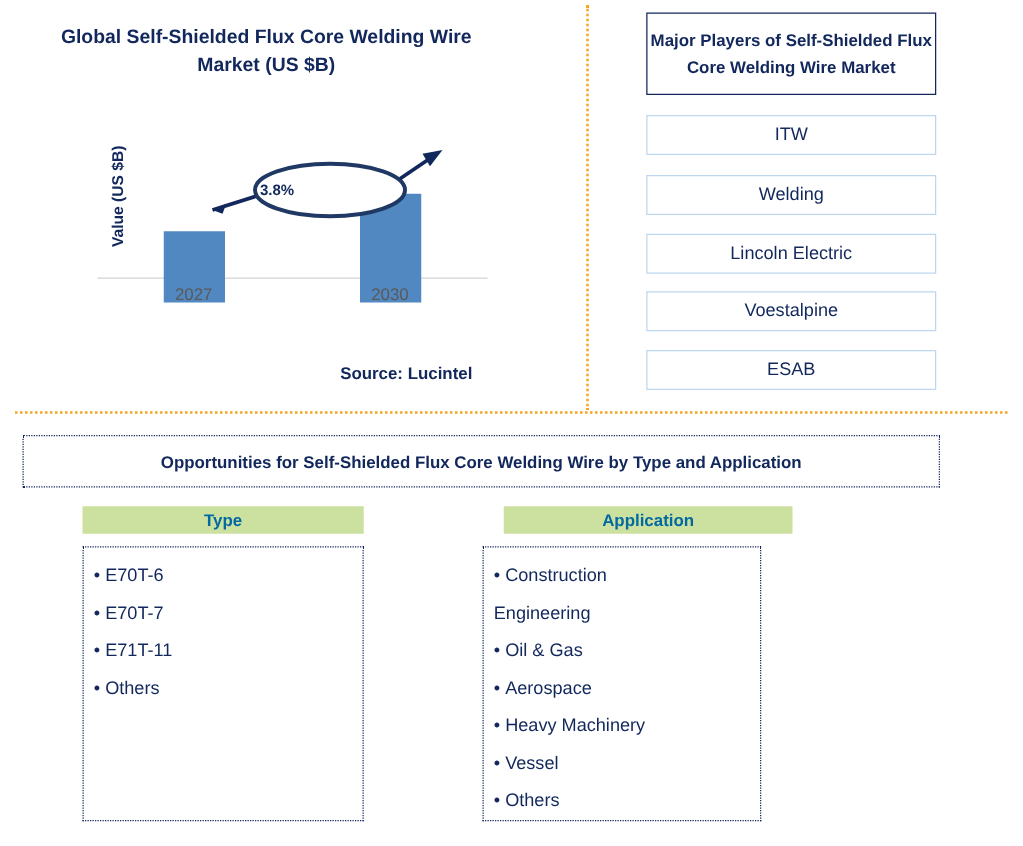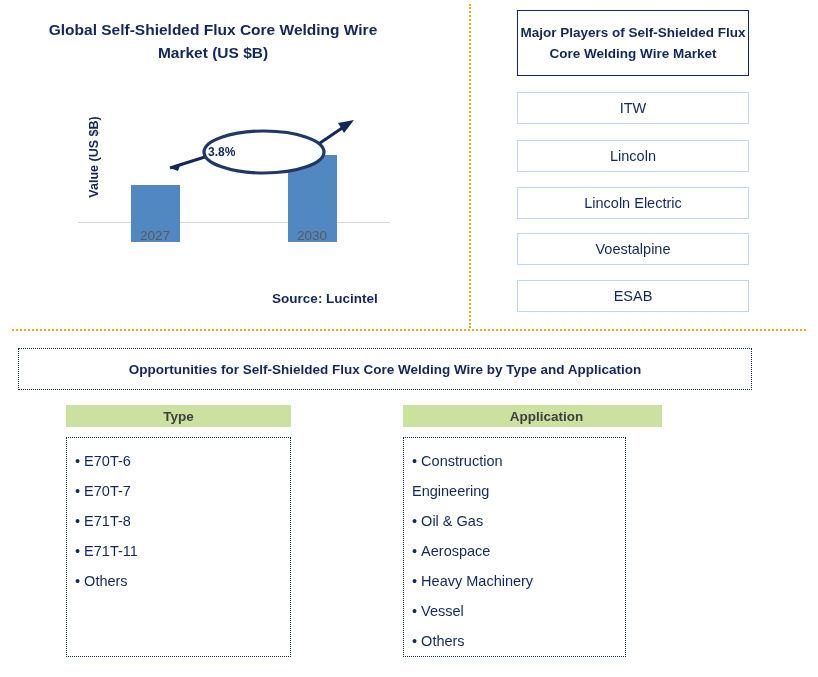--- a/index.html
+++ b/index.html
@@ -209,36 +209,36 @@
   .col-header {
     position: absolute;
     top: 405px;
     height: 22px;
     background: #cce1a0;
     display: flex;
     align-items: center;
     justify-content: center;
     font-size: 13.5px;
     font-weight: bold;
-    color: #404040;
+    color: #0369a1;
   }
   .col-header.type-header { left: 66px; width: 225px; }
-  .col-header.app-header  { left: 403px; width: 231px; padding-left: 28px; }
+  .col-header.app-header  { left: 403px; width: 231px; }
 
   .col-box {
     position: absolute;
     top: 437px;
     height: 220px;
     border: 1.5px dotted #12275c;
     box-sizing: border-box;
     background: #ffffff;
     padding: 8px 0 0 8px;
   }
   .col-box.type-box { left: 66px; width: 225px; }
-  .col-box.app-box  { left: 403px; width: 223px; }
+  .col-box.app-box  { left: 386px; width: 223px; }
 
   .bullet-list {
     list-style: none;
     margin: 0;
     padding: 0;
   }
   .bullet-list li {
     font-size: 14.5px;
     line-height: 30px;
     color: #12275c;
@@ -288,36 +288,35 @@
     <div class="source-text">Source: Lucintel</div>
   </div>
 
   <div class="divider-v"></div>
   <div class="divider-h"></div>
 
   <div class="players-panel">
     <div class="players-header">Major Players of Self-Shielded Flux Core Welding Wire Market</div>
 
     <div class="player-box pb0">ITW</div>
-    <div class="player-box pb1">Lincoln</div>
+    <div class="player-box pb1">Welding</div>
     <div class="player-box pb2">Lincoln Electric</div>
     <div class="player-box pb3">Voestalpine</div>
     <div class="player-box pb4">ESAB</div>
   </div>
 
   <div class="opp-title-box">Opportunities for Self-Shielded Flux Core Welding Wire by Type and Application</div>
 
   <div class="col-header type-header">Type</div>
   <div class="col-header app-header">Application</div>
 
   <div class="col-box type-box">
     <ul class="bullet-list">
       <li>E70T-6</li>
       <li>E70T-7</li>
-      <li>E71T-8</li>
       <li>E71T-11</li>
       <li>Others</li>
     </ul>
   </div>
 
   <div class="col-box app-box">
     <ul class="bullet-list">
       <li>Construction</li>
       <li class="nobullet">Engineering</li>
       <li>Oil &amp; Gas</li>

